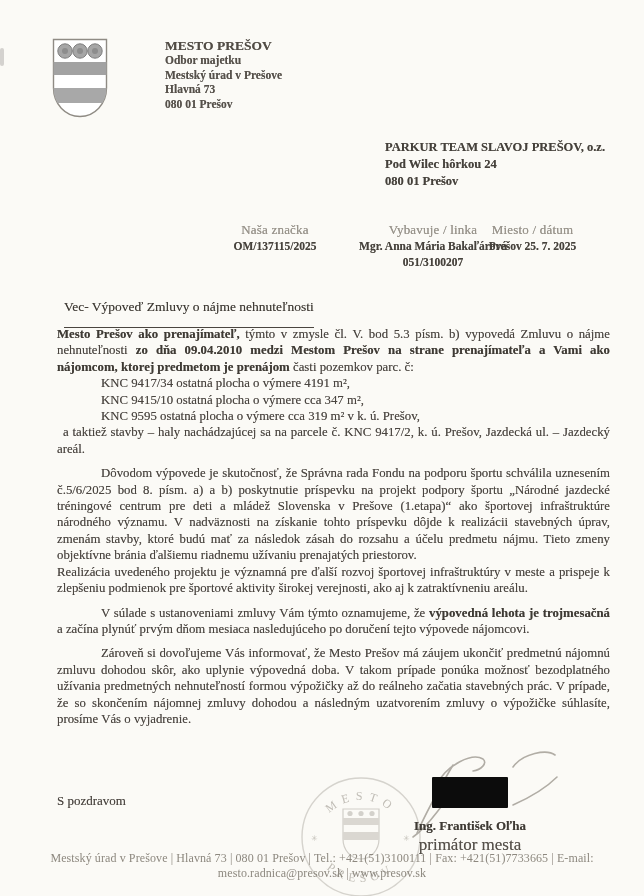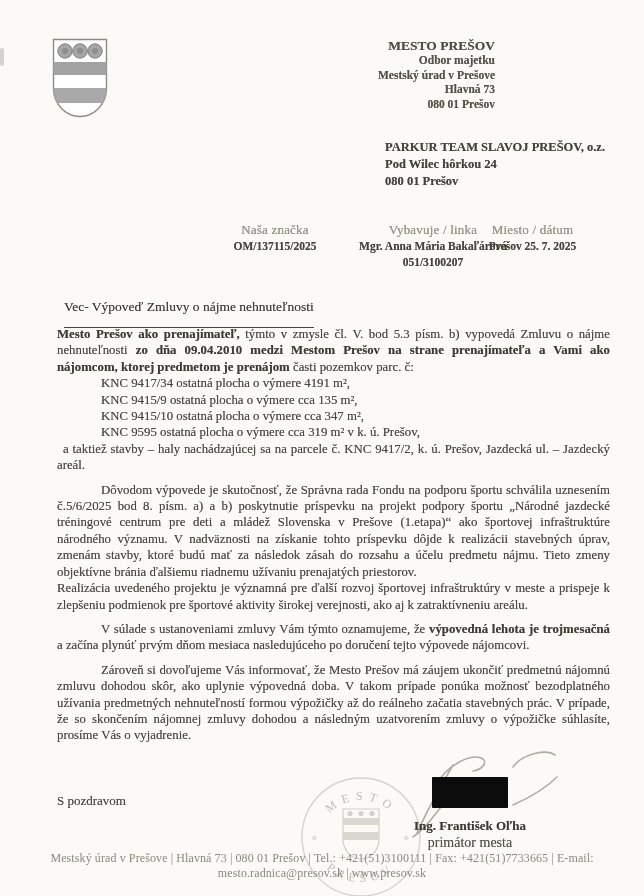--- a/index.html
+++ b/index.html
@@ -10,21 +10,21 @@
     color:#4a4540;
   }
   .page .txt{text-shadow:0 0 0.4px rgba(74,69,64,.55);}
   b,strong,.bold{color:#3e3a34;font-weight:bold;}
 
   
   .artifact{position:absolute;left:0;top:48px;width:4px;height:18px;background:rgba(130,128,124,.32);border-radius:2px;}
 
   
   .arms{position:absolute;left:52px;top:38px;width:56px;height:80px;}
-  .org{position:absolute;left:165px;top:39px;width:330px;text-align:right;line-height:14.4px;}
+  .org{position:absolute;left:165px;top:39px;width:330px;text-align:left;line-height:14.4px;}
   .org-name{font-size:13.5px;font-weight:bold;color:#514c45;}
   .org-line{font-size:11.5px;font-weight:bold;color:#55504a;}
 
   
   .recipient{position:absolute;left:385px;top:139px;font-size:12.5px;font-weight:bold;line-height:17px;color:#45413b;}
 
   
   .refcol{position:absolute;top:222px;text-align:center;}
   .refcol.c1{left:200px;width:150px;}
   .refcol.c2{left:348px;width:170px;}
@@ -47,21 +47,21 @@
   .closing{position:absolute;left:57px;top:793px;font-size:13px;}
 
   
   .stamp{position:absolute;left:295px;top:771px;width:132px;height:132px;}
 
   
   .sig-strokes{position:absolute;left:395px;top:745px;width:210px;height:100px;}
   .redact{position:absolute;left:432px;top:777px;width:76px;height:31px;background:#0c0c0c;border-radius:1px;}
   .signer{position:absolute;left:400px;top:818px;width:140px;text-align:center;}
   .signer-name{font-size:13px;font-weight:bold;color:#3e3a34;}
-  .signer-title{font-size:14px;color:#55504a;margin-top:1px;}
+  .signer-title{font-size:17px;color:#55504a;margin-top:1px;}
 
   
   .footer{position:absolute;left:0;bottom:15px;width:100%;text-align:center;font-size:12px;color:#8d887f;letter-spacing:.1px;}
 </style>
 </head>
 <body>
 
 <div class="page">
 
   <div class="artifact"></div>
@@ -114,21 +114,20 @@
     <div class="reflabel">Miesto / dátum</div>
     <div class="refvalue">Prešov 25. 7. 2025</div>
   </div>
 
   <div class="subject txt">Vec- Výpoveď Zmluvy o nájme nehnuteľnosti</div>
 
   <div class="body txt">
     <p><b>Mesto Prešov ako prenajímateľ,</b><span> týmto v zmysle čl. V. bod 5.3 písm. b) vypovedá Zmluvu o nájme nehnuteľnosti </span><b>zo dňa 09.04.2010 medzi Mestom Prešov na strane prenajímateľa a Vami ako nájomcom, ktorej predmetom je prenájom</b><span> časti pozemkov parc. č:</span></p>
     <div class="parcels">
       <div>KNC 9417/34 ostatná plocha o výmere 4191 m²,</div>
-      <div>KNC 9415/9 ostatná plocha o výmere cca 135 m²,</div>
       <div>KNC 9415/10 ostatná plocha o výmere cca 347 m²,</div>
       <div>KNC 9595 ostatná plocha o výmere cca 319 m² v k. ú. Prešov,</div>
     </div>
     <p class="p1tail">a taktiež stavby – haly nachádzajúcej sa na parcele č. KNC 9417/2, k. ú. Prešov, Jazdecká ul. – Jazdecký areál.</p>
     <p class="indent gap">Dôvodom výpovede je skutočnosť, že Správna rada Fondu na podporu športu schválila uznesením č.5/6/2025 bod 8. písm. a) a b) poskytnutie príspevku na projekt podpory športu „Národné jazdecké tréningové centrum pre deti a mládež Slovenska v Prešove (1.etapa)“ ako športovej infraštruktúre národného významu. V nadväznosti na získanie tohto príspevku dôjde k realizácii stavebných úprav, zmenám stavby, ktoré budú mať za následok zásah do rozsahu a účelu predmetu nájmu. Tieto zmeny objektívne bránia ďalšiemu riadnemu užívaniu prenajatých priestorov.</p>
     <p>Realizácia uvedeného projektu je významná pre ďalší rozvoj športovej infraštruktúry v meste a prispeje k zlepšeniu podmienok pre športové aktivity širokej verejnosti, ako aj k zatraktívneniu areálu.</p>
     <p class="indent gap"><span>V súlade s ustanoveniami zmluvy Vám týmto oznamujeme, že </span><b>výpovedná lehota je trojmesačná</b><span> a začína plynúť prvým dňom mesiaca nasledujúceho po doručení tejto výpovede nájomcovi.</span></p>
     <p class="indent gap">Zároveň si dovoľujeme Vás informovať, že Mesto Prešov má záujem ukončiť predmetnú nájomnú zmluvu dohodou skôr, ako uplynie výpovedná doba. V takom prípade ponúka možnosť bezodplatného užívania predmetných nehnuteľností formou výpožičky až do reálneho začatia stavebných prác. V prípade, že so skončením nájomnej zmluvy dohodou a následným uzatvorením zmluvy o výpožičke súhlasíte, prosíme Vás o vyjadrenie.</p>
   </div>
 

